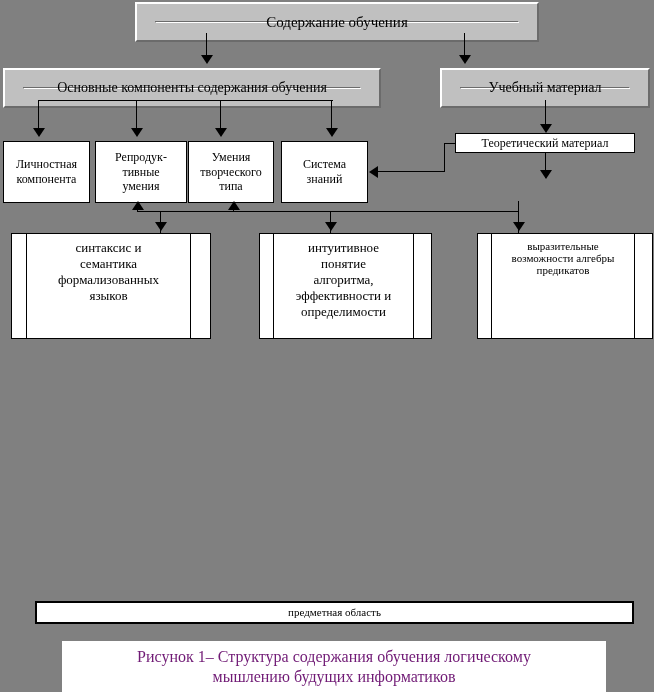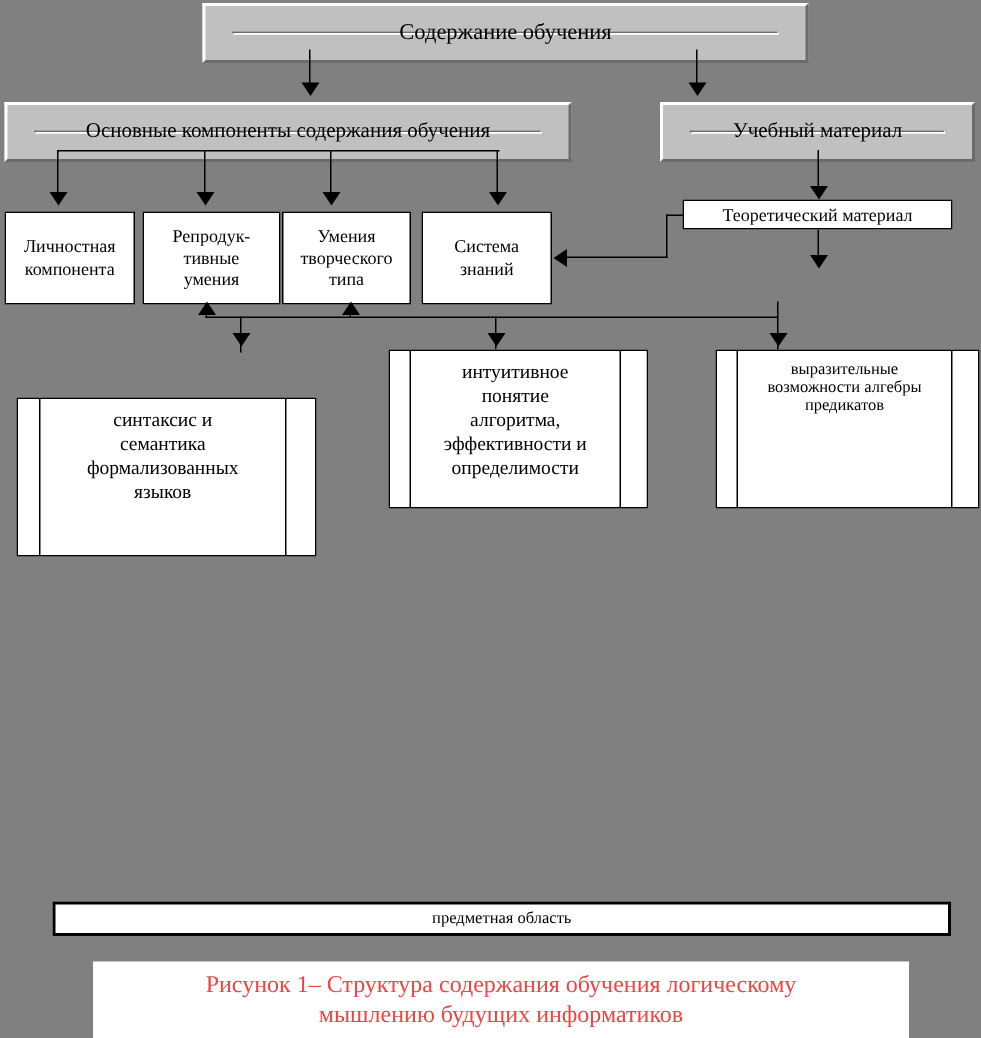--- a/index.html
+++ b/index.html
@@ -113,21 +113,21 @@
   .t-domain  { font-size: 11px; }
   .t-caption { font-size: 16px; line-height: 1.25; }
 
   .caption-box {
     position: absolute;
     background: #ffffff;
     display: flex;
     align-items: center;
     justify-content: center;
     text-align: center;
-    color: #ef4444;
+    color: #701a75;
   }
 </style>
 </head>
 <body>
 
 <div id="canvas">
 
   <div class="node bevel t-title" style="left:135px; top:2px; width:404px; height:31px;">
     <div class="inner">
       <span>Содержание обучения</span>
@@ -206,21 +206,21 @@
 
   <div class="ln" style="left:518px; top:201px; width:1px; height:11px;"></div>
 
   <div class="ln" style="left:160px; top:211px; width:1px; height:24px;"></div>
   <div class="arw-d" style="left:155px; top:222px;"></div>
   <div class="ln" style="left:330px; top:211px; width:1px; height:24px;"></div>
   <div class="arw-d" style="left:325px; top:222px;"></div>
   <div class="ln" style="left:518px; top:211px; width:1px; height:24px;"></div>
   <div class="arw-d" style="left:513px; top:222px;"></div>
 
-  <div class="triple t-leaf" style="position:absolute; left:11px; top:233px; width:198px; height:104px;margin-top:32px;">
+  <div class="triple t-leaf" style="position:absolute; left:11px; top:233px; width:198px; height:104px;">
     <div class="side left" style="width:15px;"></div>
     <div class="mid">
       <span style="white-space:pre-line; text-align:center;">синтаксис и
 семантика
 формализованных
 языков</span>
     </div>
     <div class="side right" style="width:20px;"></div>
   </div>
 

